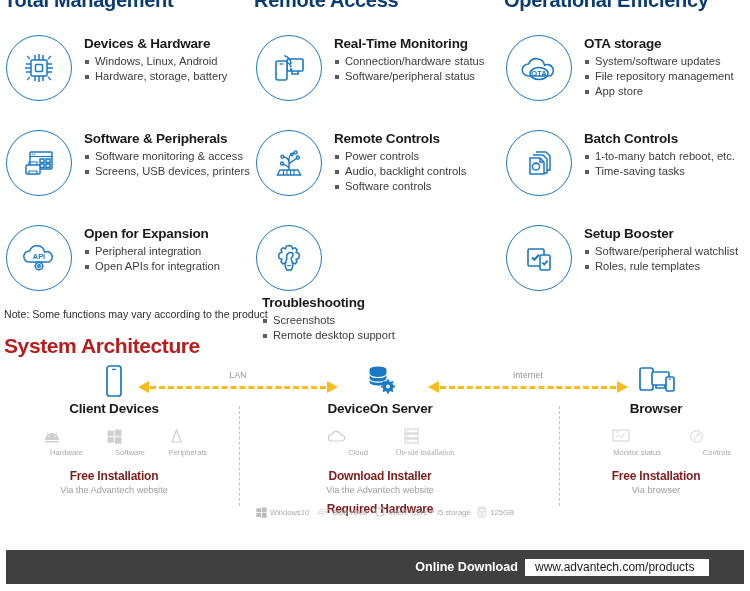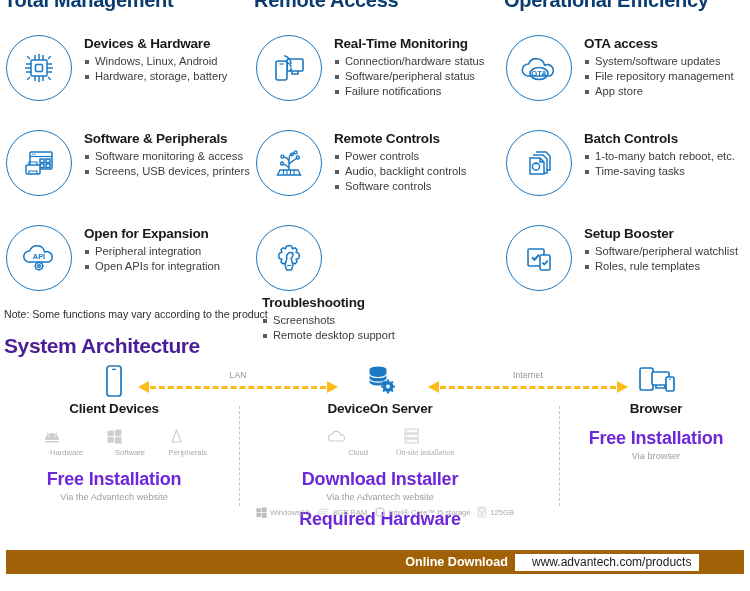--- a/index.html
+++ b/index.html
@@ -103,21 +103,21 @@
     text-align: center;
   }
 
   
   .sa-title {
     position: absolute;
     left: 4px;
     top: 334px;
     font-size: 21px;
     font-weight: bold;
-    color: #4c1d95;
+    color: #b91c1c;
     letter-spacing: -0.4px;
   }
   .arch {
     position: absolute;
     left: 0;
     top: 360px;
     width: 750px;
     height: 180px;
   }
   .node {
@@ -144,23 +144,23 @@
   .subicon .si { height: 18px; display:flex; align-items:center; justify-content:center; }
   .subicon .sl {
     font-size: 7.6px;
     color: #a9a9a9;
     margin-top: 3px;
     white-space: nowrap;
   }
 
   .blk { text-align: center; }
   .blk .bt {
-    font-size: 18px;
+    font-size: 12px;
     font-weight: bold;
-    color: #6d28d9;
+    color: #7f1d1d;
     letter-spacing: -0.2px;
     white-space: nowrap;
   }
   .blk .bs {
     font-size: 9.2px;
     color: #9d9d9d;
     margin-top: 2px;
     white-space: nowrap;
   }
 
@@ -212,42 +212,42 @@
     color: #a9a9a9;
     white-space: nowrap;
   }
 
   
   .footer {
     position: absolute;
     left: 6px;
     top: 550px;
     width: 738px;
-    height: 24px;
-    background: #a16207;
+    height: 34px;
+    background: #404040;
     display: flex;
     align-items: center;
     justify-content: flex-end;
   }
   .footer .fl {
     color: #ffffff;
     font-size: 12.6px;
     font-weight: bold;
     margin-right: 7px;
     white-space: nowrap;
   }
   .footer .furl {
     background: #ffffff;
     color: #1a1a1a;
     font-size: 12px;
     height: 17px;
     line-height: 17px;
     width: 184px;
-    padding-left: 17px;
-    margin-right: 45px;
+    padding-left: 10px;
+    margin-right: 35px;
     box-sizing: border-box;
     overflow: hidden;
     white-space: nowrap;
   }
 </style>
 </head>
 <body>
 
 <div class="features">
 
@@ -282,35 +282,34 @@
         <path d="M10.5 16h4" stroke-width="1.2"></path>
         <path d="M22 19.5a5 5 0 0 0-5-5M22 16a8.5 8.5 0 0 0-7-8.4" stroke-width="1.4"></path>
         <circle cx="22" cy="21.5" r="1.2" fill="#1b79c3" stroke="none"></circle>
       </svg>
     </div>
     <div class="body">
       <div class="ftitle">Real-Time Monitoring</div>
       <ul>
         <li>Connection/hardware status</li>
         <li>Software/peripheral status</li>
-        <li>Failure notifications</li>
       </ul>
     </div>
   </div>
 
   <div class="fcard" style="left:500px; top:32px;">
     <div class="circle">
       <svg width="44" height="40" viewBox="0 0 44 40" fill="none" stroke="#1b79c3" stroke-width="1.6">
         <path d="M11 28a6 6 0 0 1 .6-12 8.4 8.4 0 0 1 16 1.2A5.4 5.4 0 0 1 33 28z"></path>
         <ellipse cx="22" cy="25.5" rx="9" ry="6"></ellipse>
         <text x="22" y="28.4" font-family="Liberation Sans, sans-serif" font-size="7.6" font-weight="bold" fill="#1b79c3" stroke="none" text-anchor="middle">OTA</text>
       </svg>
     </div>
     <div class="body">
-      <div class="ftitle">OTA access</div>
+      <div class="ftitle">OTA storage</div>
       <ul>
         <li>System/software updates</li>
         <li>File repository management</li>
         <li>App store</li>
       </ul>
     </div>
   </div>
 
   <div class="fcard" style="left:0px;  top:127px;">
     <div class="circle">
@@ -593,20 +592,41 @@
     <div class="nicon">
       <svg width="42" height="34" viewBox="0 0 42 34" fill="none" stroke="#1b79c3" stroke-width="1.7">
         <rect x="5" y="4" width="13" height="22" rx="2"></rect>
         <rect x="17" y="8" width="17" height="13" rx="1.4" fill="#ffffff"></rect>
         <path d="M21 21v3h9v-3"></path>
         <rect x="31" y="13" width="8" height="14" rx="1.4" fill="#ffffff"></rect>
         <path d="M34 15.3h2" stroke-width="1.1"></path>
       </svg>
     </div>
     <div class="nlabel">Browser</div>
+    <div class="subicons">
+      <div class="subicon" style="width:80px;">
+        <div class="si">
+          <svg width="18" height="14" viewBox="0 0 18 14" fill="none" stroke="#cfcfcf" stroke-width="1">
+            <rect x="1" y="1" width="16" height="11"></rect>
+            <path d="M3.5 9l3-3 2.4 2.2L13 4.4" stroke-width="0.9"></path>
+            <path d="M3.5 3h4" stroke-width="0.9"></path>
+          </svg>
+        </div>
+        <div class="sl">Monitor status</div>
+      </div>
+      <div class="subicon" style="width:70px;">
+        <div class="si">
+          <svg width="15" height="15" viewBox="0 0 16 16" fill="none" stroke="#cfcfcf" stroke-width="1">
+            <circle cx="8" cy="8" r="6.2"></circle>
+            <path d="M5 11l6-6M11 5l-1.6.2.2 1.6" stroke-width="0.9"></path>
+          </svg>
+        </div>
+        <div class="sl">Controls</div>
+      </div>
+    </div>
     <div class="blk" style="margin-top:12px;">
       <div class="bt">Free Installation</div>
       <div class="bs">Via browser</div>
     </div>
   </div>
 </div>
 
 <div class="footer">
   <div class="fl">Online Download</div>
   <div class="furl">www.advantech.com/products</div>

